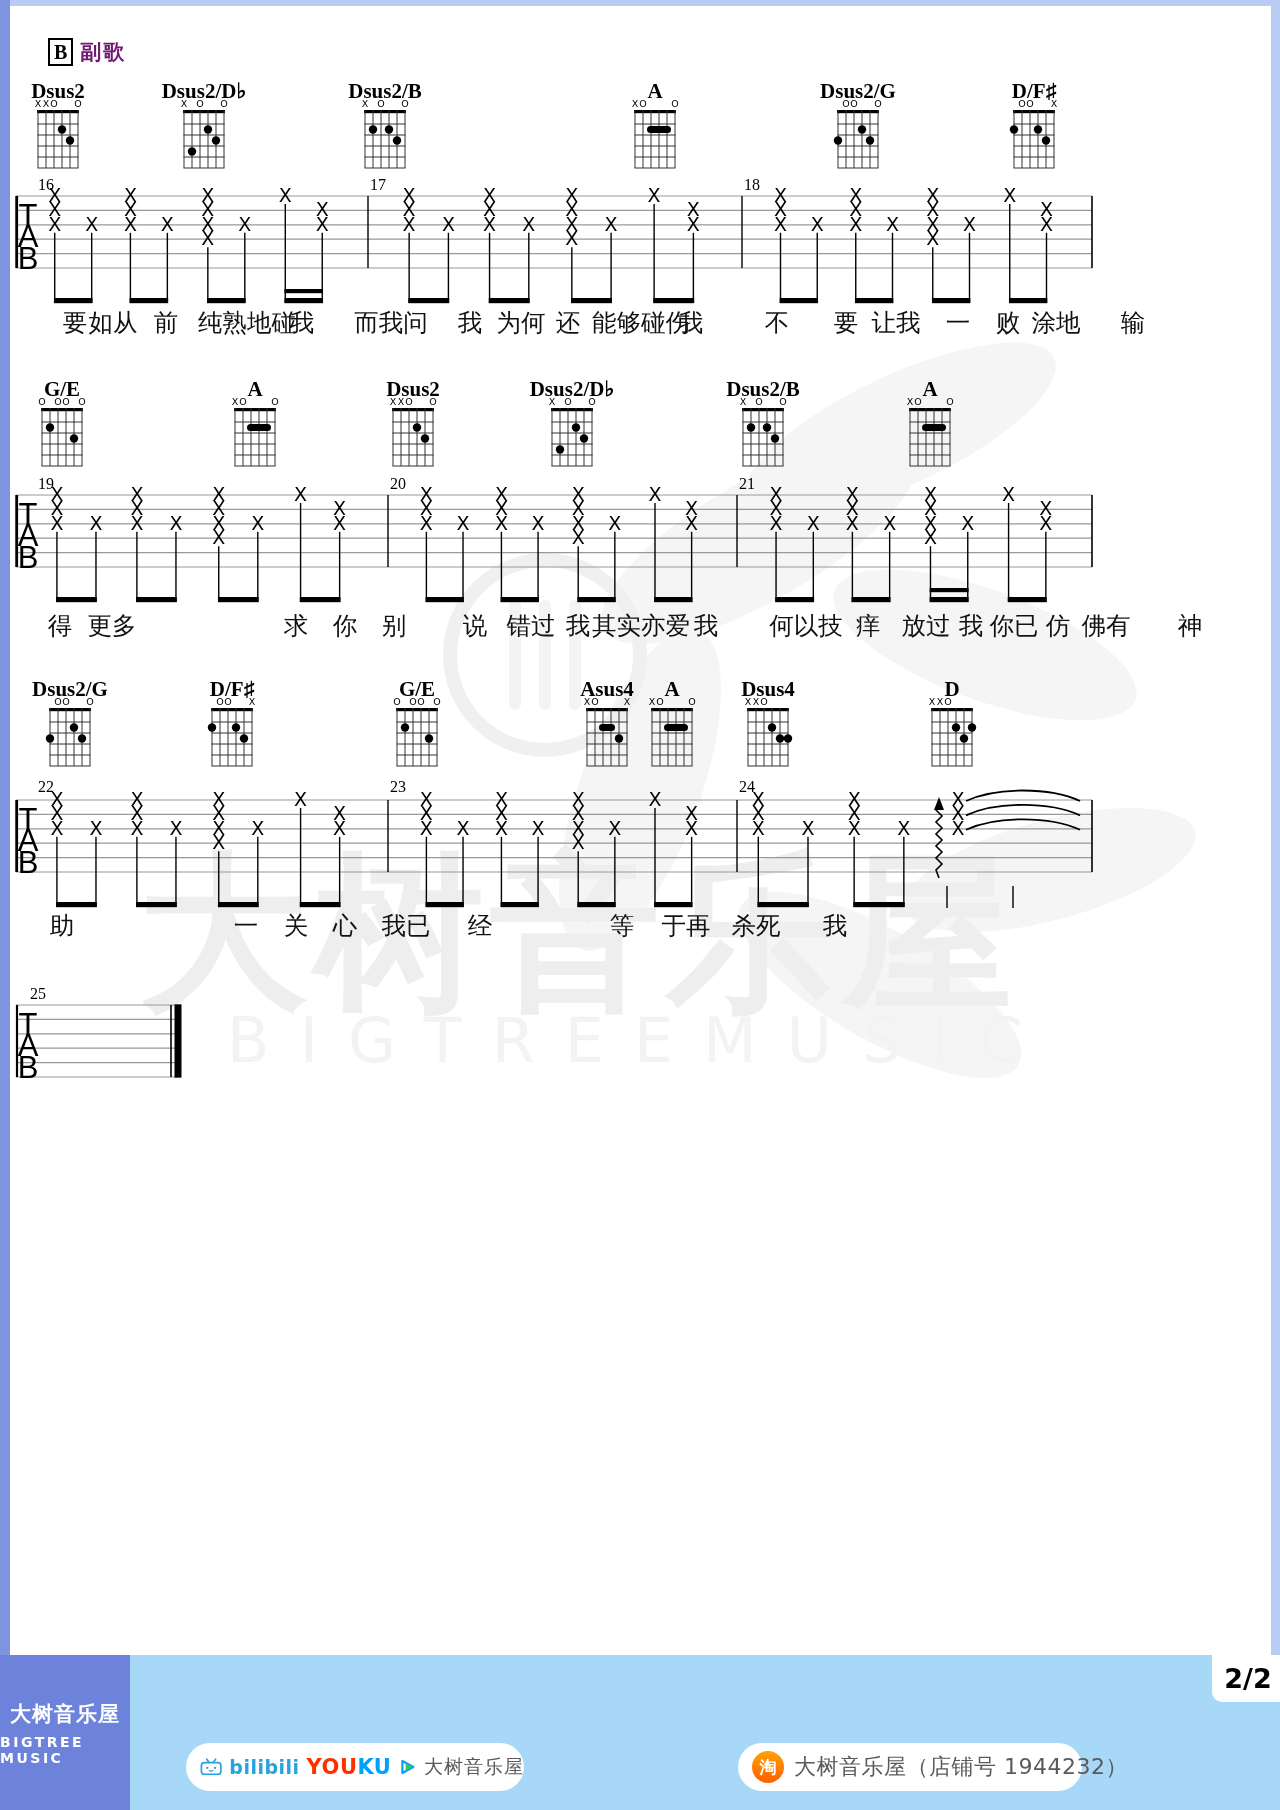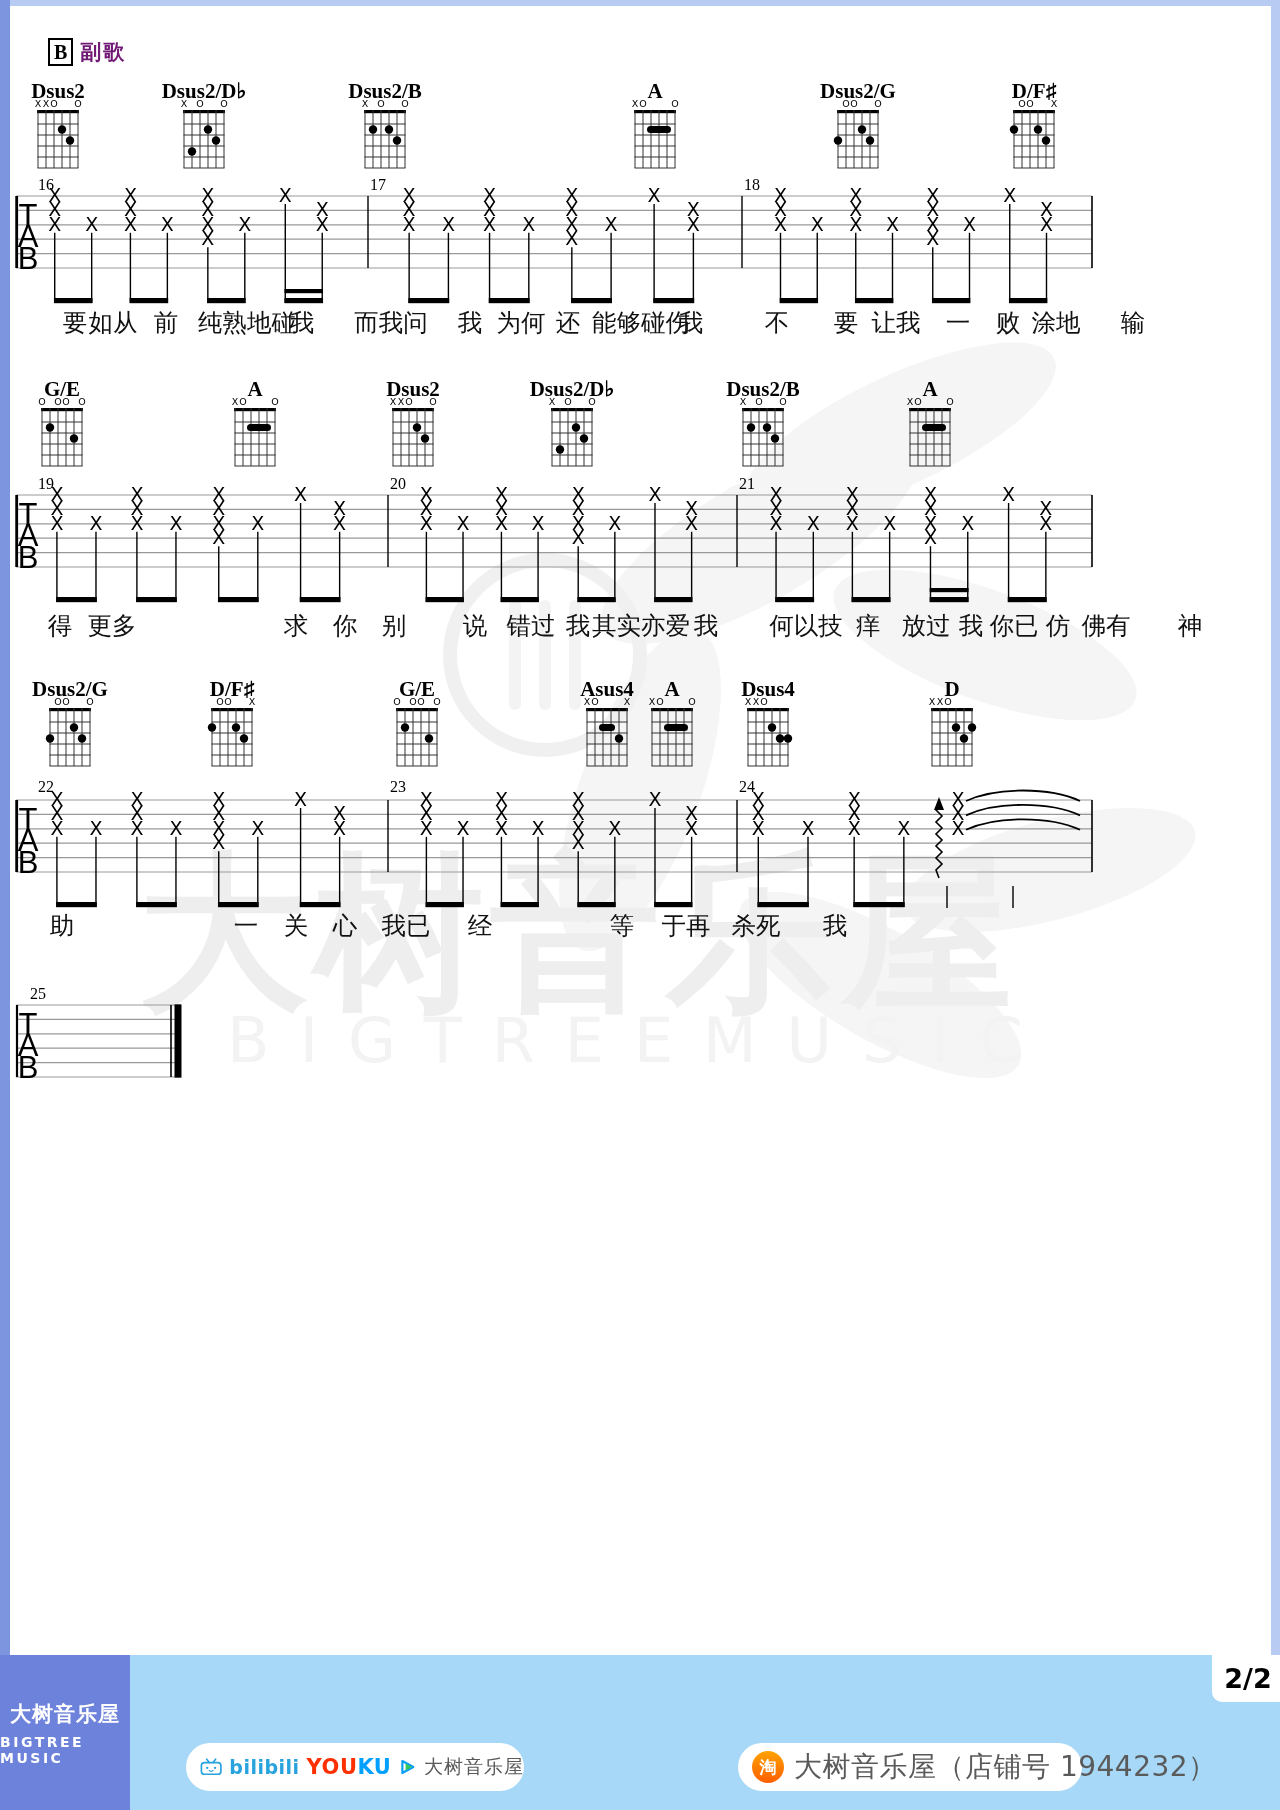--- a/index.html
+++ b/index.html
@@ -20,21 +20,21 @@
         display:flex;flex-direction:column;justify-content:center;align-items:center;}
   #brand-cn{color:#fff;font-weight:700;font-size:21px;letter-spacing:1px;}
   #brand-en{color:#fff;font-weight:700;font-size:14px;letter-spacing:2.5px;margin-top:6px;}
   .pill{position:absolute;background:#fff;border-radius:26px;display:flex;align-items:center;
         padding-left:14px;box-sizing:border-box;}
   #pill-wechat{left:196px;top:23px;width:324px;height:48px;gap:12px;}
   #pill-video{left:186px;top:88px;width:338px;height:48px;gap:7px;}
   #pill-weibo{left:745px;top:23px;width:332px;height:48px;gap:12px;}
   #pill-taobao{left:738px;top:88px;width:344px;height:48px;gap:10px;}
   .pill-text{color:#5a5a5a;font-size:22px;letter-spacing:4px;white-space:nowrap;}
-  #taobao-text{color:#5a5a5a;font-size:28px;letter-spacing:0.5px;white-space:nowrap;}
+  #taobao-text{color:#5a5a5a;font-size:22px;letter-spacing:0.5px;white-space:nowrap;}
   #bili-label{color:#29a3dd;font-weight:700;font-size:19px;letter-spacing:0.5px;}
   .youku{font-weight:700;font-size:21px;letter-spacing:0.5px;}
   #youku-you{color:#ff3000;} #youku-ku{color:#00a0ff;}
   #bili-channel{color:#5a5a5a;font-size:19px;letter-spacing:1px;white-space:nowrap;}
   #taobao-icon{width:32px;height:32px;border-radius:50%;background:linear-gradient(#ffa200,#ff5f00);
         color:#fff;font-size:17px;font-weight:700;display:flex;align-items:center;justify-content:center;flex:0 0 32px;}
   #page-badge{position:absolute;left:1212px;top:0;width:72px;height:47px;background:#fff;
         border-radius:0 0 0 10px;display:flex;align-items:center;justify-content:center;}
   #page-number{font-weight:700;font-size:27px;color:#000;}
 </style>

